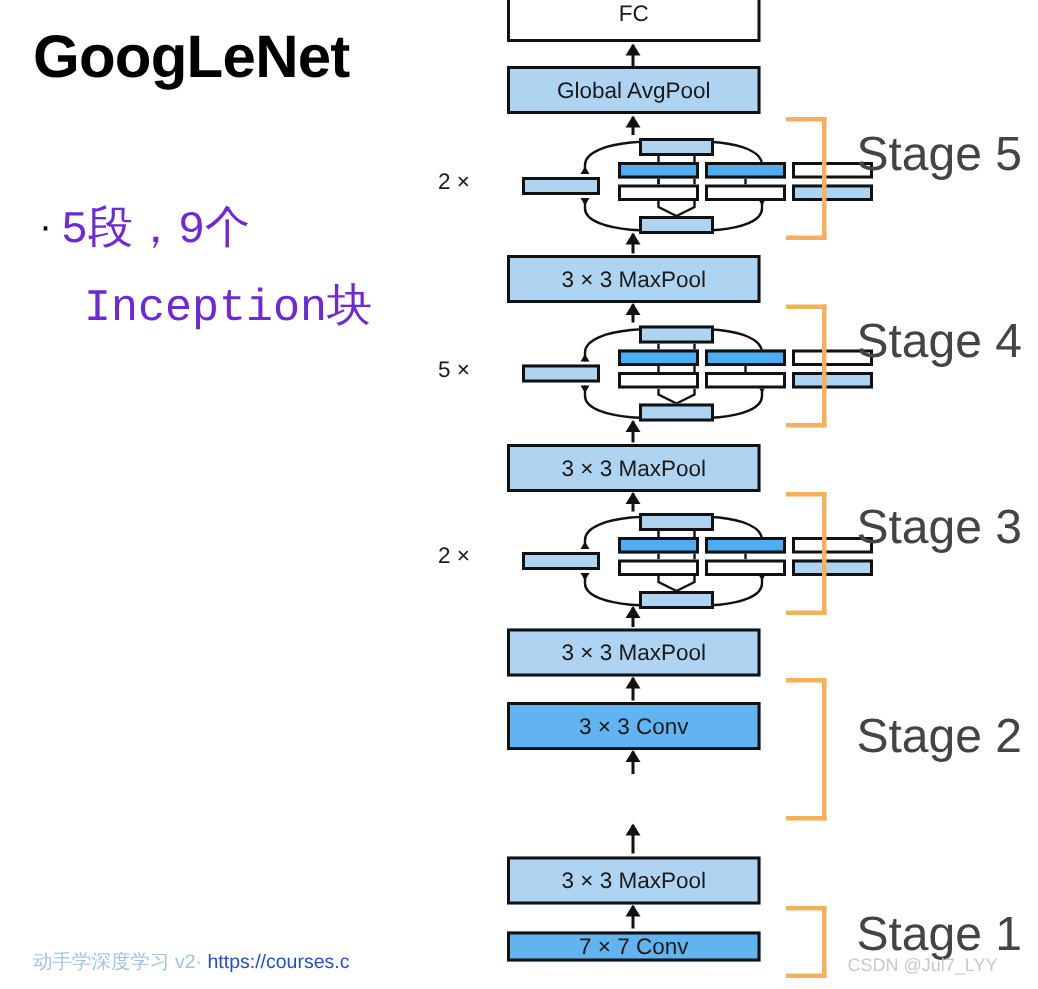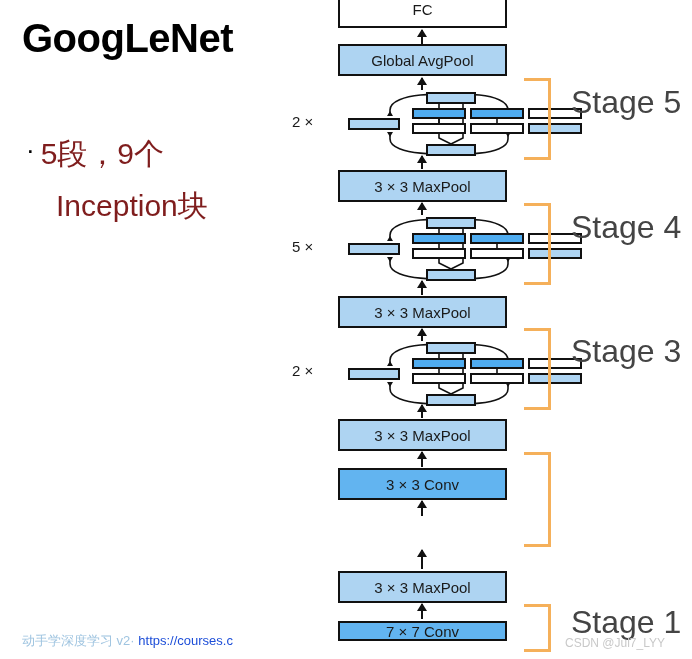--- a/index.html
+++ b/index.html
@@ -20,22 +20,22 @@
     font-family:"Liberation Sans", sans-serif;
   }
   .bullet-wrap{
     position:absolute;left:26px;top:128px;width:290px;
   }
   .bullet-row{display:flex;align-items:flex-start;}
   .bullet-dot{
     font-size:26px;line-height:44px;color:#000;margin-right:6px;
   }
   .bullet-text{
-    font-size:30px;line-height:52px;color:#7f1d1d;
-    font-family:Liberation Sans, sans-serif;
+    font-size:30px;line-height:52px;color:#6d28d9;
+    font-family:Liberation Mono, monospace;
     font-weight:400;
   }
   .bullet-l2{margin-left:30px;}
 
   
   .footer{
     position:absolute;left:22px;top:632px;
     font-size:13px;color:#9fc4e0;
     white-space:nowrap;
     font-family:"Liberation Sans", sans-serif;
@@ -263,20 +263,21 @@
     <div class="arrow" style="top:405px;height:13px;"></div>
 
     <div class="node fill-light" style="top:419px;height:32px;">3 × 3 MaxPool</div>
     <div class="arrow" style="top:452px;height:15px;"></div>
 
     <div class="node fill-blue" style="top:468px;height:32px;">3 × 3 Conv</div>
     <div class="arrow" style="top:501px;height:15px;"></div>
 
 
     <div class="bracket" style="top:452px;height:95px;"></div>
+    <div class="stage-label" style="top:472px;">Stage 2</div>
 
     <div class="arrow" style="top:550px;height:19px;"></div>
 
     <div class="node fill-light" style="top:571px;height:32px;">3 × 3 MaxPool</div>
     <div class="arrow" style="top:604px;height:15px;"></div>
 
     <div class="node fill-blue" style="top:621px;height:20px;">7 × 7 Conv</div>
 
     <div class="bracket" style="top:604px;height:48px;"></div>
     <div class="stage-label" style="top:604px;">Stage 1</div>

